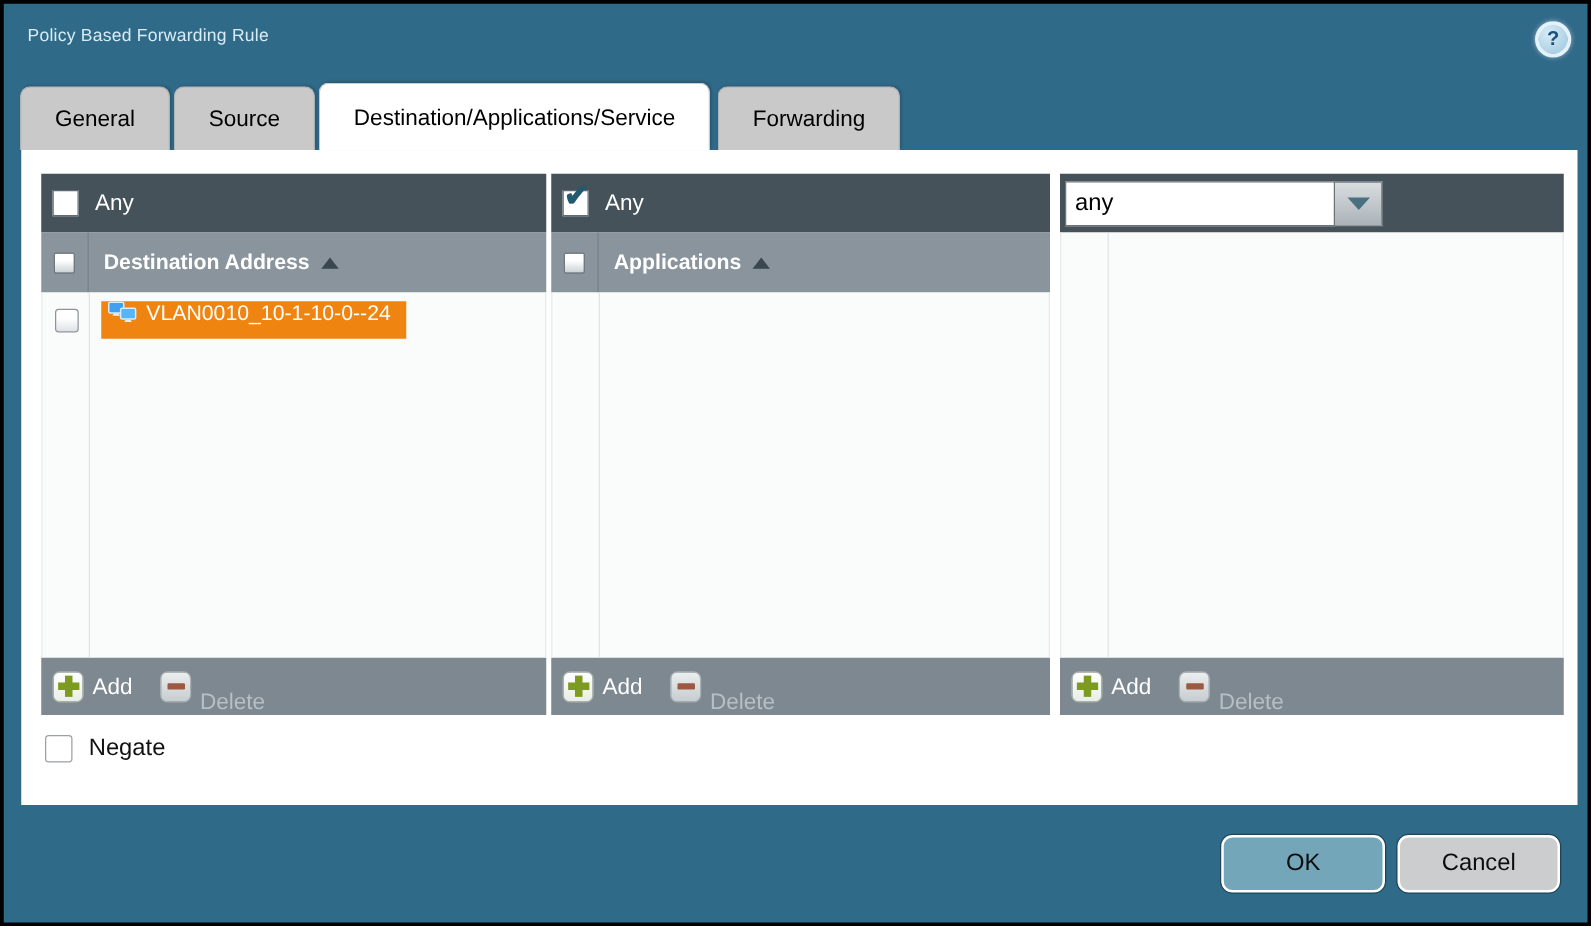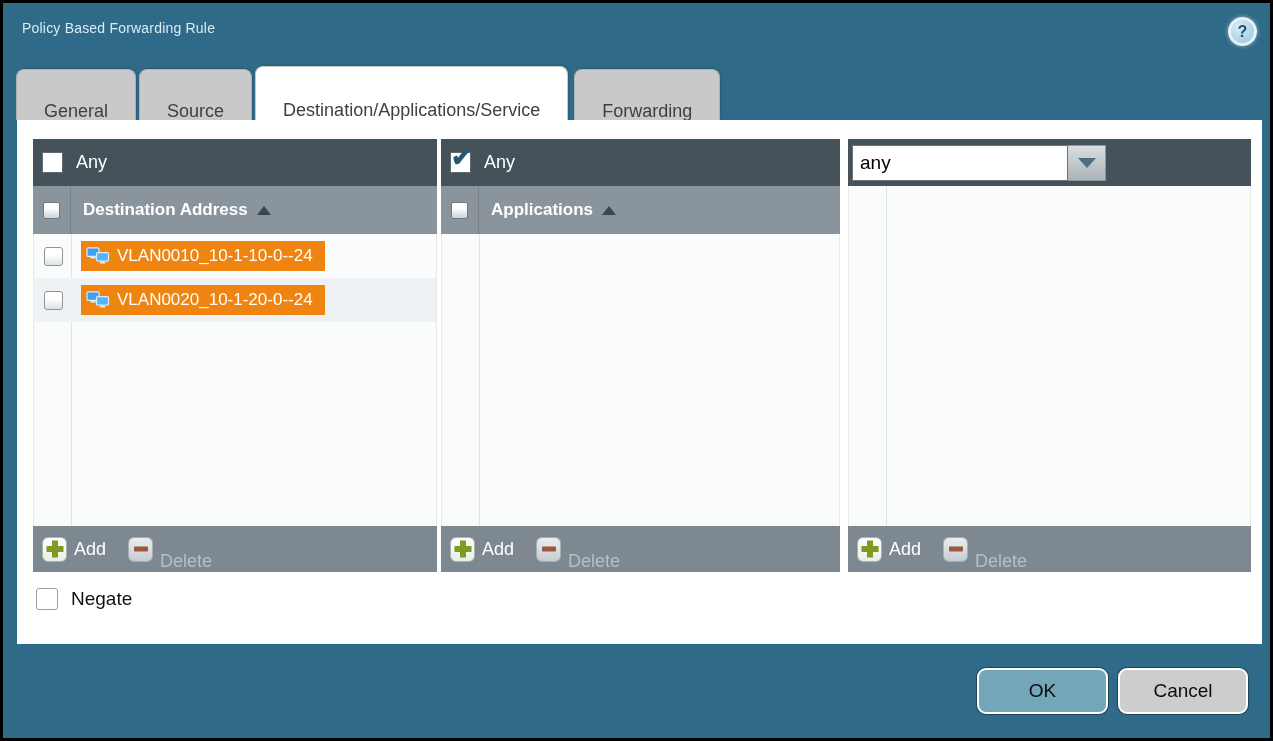--- a/index.html
+++ b/index.html
@@ -20,22 +20,22 @@
     border-radius: 50%; border: 3px solid #e5f2f9;
     background: radial-gradient(circle at 35% 30%, #d6ebf6, #9dc6dd);
     display: flex; align-items: center; justify-content: center;
     font-size: 16px; font-weight: bold; color: #1b5178; cursor: pointer;
     box-shadow: 0 0 4px rgba(255,255,255,0.5);
   }
 
   
   .tabs { position: absolute; left: 13px; top: 63px; height: 54px; display: flex; align-items: flex-end; }
   .tab {
-    background: #c9c9c9; color: #404040; font-size: 18px;
-    height: 51px; line-height: 51px; padding: 16px 27px;
+    background: #c9c9c9; color: #000000; font-size: 18px;
+    height: 51px; line-height: 51px; padding: 0 27px;
     border-radius: 8px 8px 0 0; margin-right: 3px;
     border: 1px solid #adb2b4; border-bottom: none;
     box-shadow: 1px -1px 2px rgba(0,0,0,0.15); cursor: pointer; white-space: nowrap;
   }
   .tab.active {
     background: #ffffff; height: 54px; line-height: 54px;
     border-color: #c6cbcd; margin-right: 6px; position: relative; z-index: 2;
   }
 
   
@@ -69,21 +69,21 @@
   .list {
     flex: 1; background: #fafbfb; position: relative; overflow: hidden;
     border-left: 1px solid #e8eaeb; border-right: 1px solid #e8eaeb;
   }
   .list::before { content:""; position: absolute; left: 37px; top: 0; bottom: 0; width: 1px; background: #e0e4e6; }
 
   .row { height: 44px; display: flex; align-items: center; position: relative; cursor: pointer; }
   .row.alt { background: #eef2f4; }
   .row .cb-cell { width: 38px; display: flex; justify-content: center; flex: none; }
   .chip {
-    display: inline-flex; align-items: center; height: 30px; margin-left: 9px;
+    display: inline-flex; height: 30px; margin-left: 9px;
     background: #f08411; color: #fff; font-size: 17px; padding: 0 12px 0 5px;
   }
   .chip svg { margin-right: 7px; }
 
   .panel-footer {
     height: 46px; background: #7e8891; display: flex; align-items: center;
     padding-left: 9px; flex: none;
   }
   .btn-mini { display: flex; align-items: center; cursor: pointer; }
   .plus-box, .minus-box { width: 25px; height: 25px; border-radius: 6px; position: relative; flex: none; }
@@ -188,34 +188,20 @@
               <span class="chip">
                 <svg width="24" height="18" viewBox="0 0 24 18">
                   <rect x="1" y="0.8" width="12" height="8.6" rx="1.2" fill="#3fa0ef" stroke="#d6ecff" stroke-width="1.2"></rect>
                   <path d="M4 11.6 L10 11.6 L9 9.8 L5 9.8 Z" fill="#e8eef2"></path>
                   <rect x="10.5" y="5.6" width="12" height="8.6" rx="1.2" fill="#56b5f7" stroke="#d6ecff" stroke-width="1.2"></rect>
                   <path d="M13.5 16.6 L19.5 16.6 L18.5 14.8 L14.5 14.8 Z" fill="#e8eef2"></path>
                 </svg>
                 <span>VLAN0010_10-1-10-0--24</span>
               </span>
             </div>
-            <div class="row alt">
-              <span class="cb-cell">
-                <span class="cb row-cb"></span>
-              </span>
-              <span class="chip">
-                <svg width="24" height="18" viewBox="0 0 24 18">
-                  <rect x="1" y="0.8" width="12" height="8.6" rx="1.2" fill="#3fa0ef" stroke="#d6ecff" stroke-width="1.2"></rect>
-                  <path d="M4 11.6 L10 11.6 L9 9.8 L5 9.8 Z" fill="#e8eef2"></path>
-                  <rect x="10.5" y="5.6" width="12" height="8.6" rx="1.2" fill="#56b5f7" stroke="#d6ecff" stroke-width="1.2"></rect>
-                  <path d="M13.5 16.6 L19.5 16.6 L18.5 14.8 L14.5 14.8 Z" fill="#e8eef2"></path>
-                </svg>
-                <span>VLAN0020_10-1-20-0--24</span>
-              </span>
-            </div>
           </div>
           <div class="panel-footer">
             <span class="btn-mini">
               <span class="plus-box"></span>
               <span class="mini-label">Add</span>
             </span>
             <span class="btn-mini del-group">
               <span class="minus-box"></span>
               <span class="mini-label disabled">Delete</span>
             </span>

